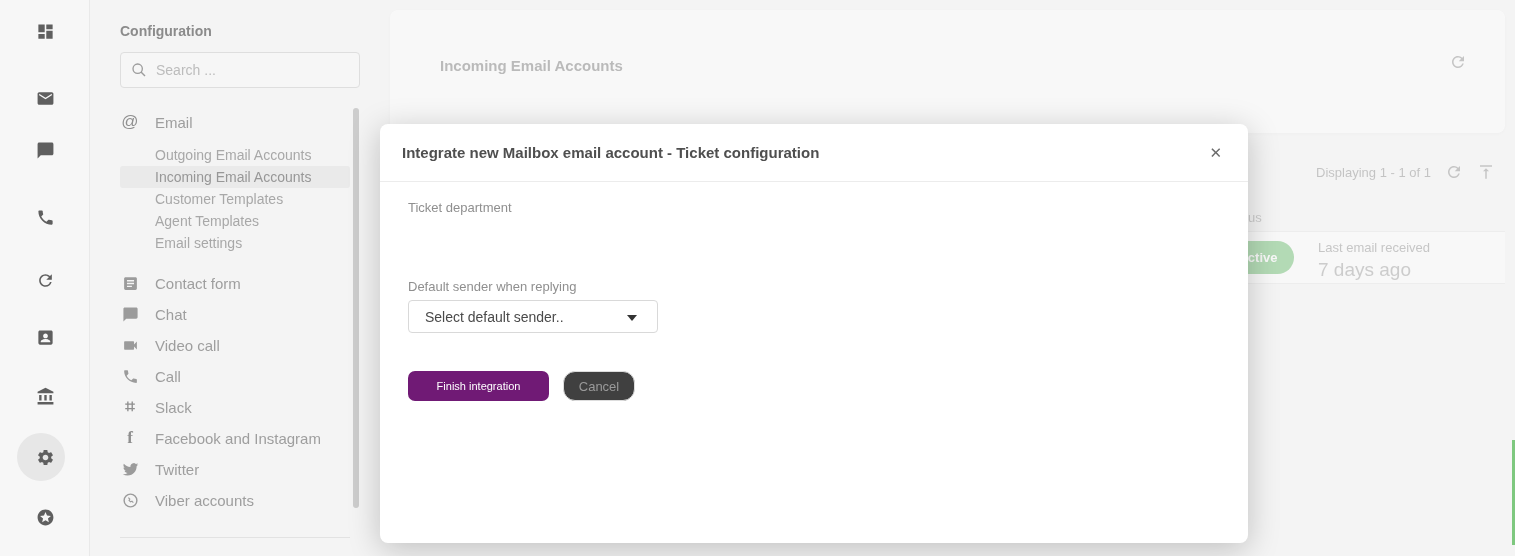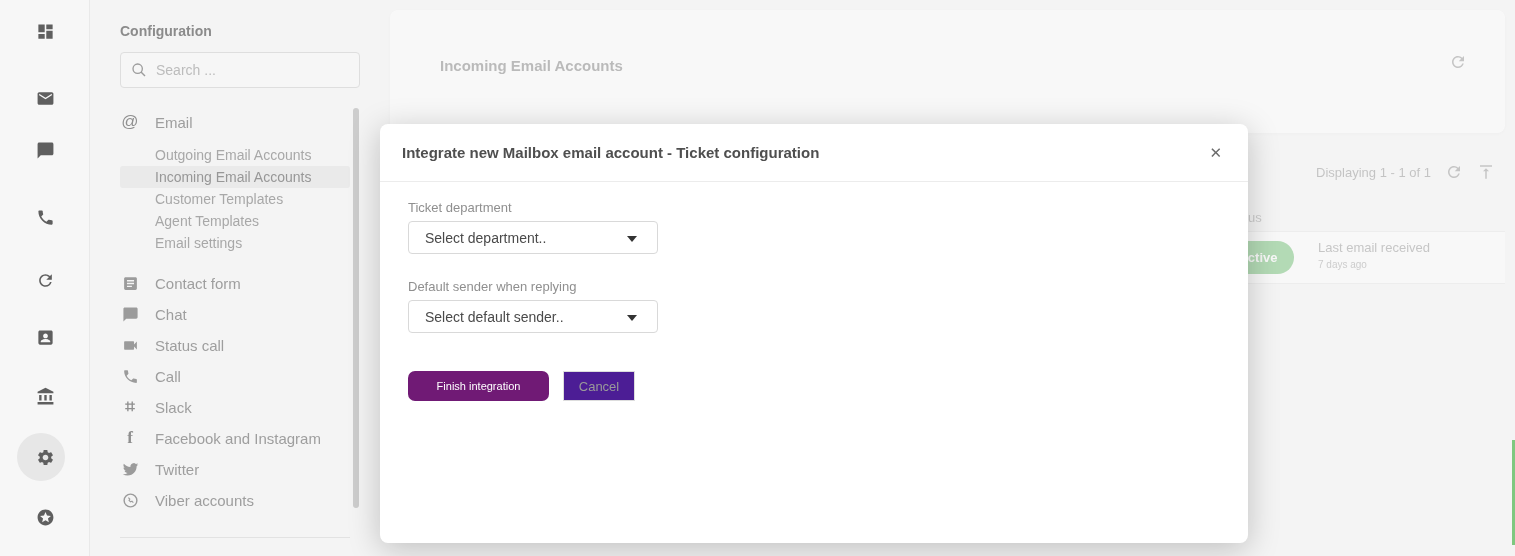--- a/index.html
+++ b/index.html
@@ -70,21 +70,21 @@
   .status-col { position:absolute; left:845px; top:210px; font-size:13px;
     color:#9a9a9a; }
   .hr1 { position:absolute; left:10px; top:231px; width:1115px;
     border-top:1px solid #e6e6e6; }
   .data-row { position:absolute; left:10px; top:232px; width:1115px; height:51px;
     background:#fdfdfd; cursor:pointer; }
   .status-pill { position:absolute; left:832px; top:9px; width:72px; height:33px;
     border-radius:17px; background:#66bb6a; color:#ffffff; font-size:13px;
     font-weight:bold; display:flex; align-items:center; justify-content:center; }
   .last-email-1 { position:absolute; left:928px; top:8px; font-size:13px; color:#8f8f8f; }
-  .last-email-2 { position:absolute; left:928px; top:27px; font-size:10px; color:#9d9d9d; }
+  .last-email-2 { position:absolute; left:928px; top:27px; font-size:19px; color:#9d9d9d; }
   .hr2 { position:absolute; left:10px; top:283px; width:1115px;
     border-top:1px solid #e6e6e6; }
   .green-sliver { position:absolute; left:1132px; top:440px; width:3px; height:105px;
     background:#7ec87f; }
 
   
   .modal { position:absolute; left:380px; top:124px; width:868px; height:419px;
     background:#ffffff; border-radius:8px; box-shadow:0 6px 32px rgba(0,0,0,.22);
     z-index:10; }
   .modal-header { position:relative; height:58px; border-bottom:1px solid #ececec;
@@ -100,22 +100,22 @@
     align-items:center; padding:0 16px; font-size:14px; color:#4a4a4a;
     cursor:pointer; }
   .sel1 { top:39px; } .sel2 { top:118px; }
   .caret { position:absolute; right:20px; top:14px; width:0; height:0;
     border-left:5px solid transparent; border-right:5px solid transparent;
     border-top:6px solid #333; }
   .btn-row { position:absolute; left:28px; top:189px; display:flex; gap:14px; }
   .btn-primary { width:141px; height:30px; background:#701a75; border:none;
     border-radius:7px; color:#fff; font-size:11px; cursor:pointer;
     font-family:"Liberation Sans", sans-serif; }
-  .btn-secondary { width:72px; height:30px; background:#4c1d95;
-    border:1px solid #ddd; border-radius:0; color:#9a9a9a; font-size:13px;
+  .btn-secondary { width:72px; height:30px; background:#404040;
+    border:1px solid #ddd; border-radius:12px; color:#9a9a9a; font-size:13px;
     cursor:pointer; font-family:"Liberation Sans", sans-serif; }
 </style>
 </head>
 <body>
 
 <div class="app">
 
   <aside class="rail">
     <div class="rail-active-bg"></div>
     <div class="rail-item" style="top:7px">
@@ -202,21 +202,21 @@
             </svg>
           </span>
         <span class="menu-label">Chat</span>
       </div>
       <div class="menu-header" style="top:223px">
         <span class="mi">
           <svg viewBox="0 0 24 24">
               <path d="M17 10.5V7c0-.55-.45-1-1-1H4c-.55 0-1 .45-1 1v10c0 .55.45 1 1 1h12c.55 0 1-.45 1-1v-3.5l4 4v-11l-4 4z"></path>
             </svg>
           </span>
-        <span class="menu-label">Status call</span>
+        <span class="menu-label">Video call</span>
       </div>
       <div class="menu-header" style="top:254px">
         <span class="mi">
           <svg viewBox="0 0 24 24">
               <path d="M6.62 10.79c1.44 2.83 3.76 5.14 6.59 6.59l2.2-2.2c.27-.27.67-.36 1.02-.24 1.12.37 2.33.57 3.57.57.55 0 1 .45 1 1V20c0 .55-.45 1-1 1-9.39 0-17-7.61-17-17 0-.55.45-1 1-1h3.5c.55 0 1 .45 1 1 0 1.25.2 2.45.57 3.57.11.35.03.74-.25 1.02l-2.2 2.2z"></path>
             </svg>
           </span>
         <span class="menu-label">Call</span>
       </div>
       <div class="menu-header" style="top:285px">
@@ -283,24 +283,20 @@
     <div class="green-sliver"></div>
   </main>
 
   <div class="modal">
     <div class="modal-header">
       <span class="modal-title">Integrate new Mailbox email account - Ticket configuration</span>
       <span class="modal-close">✕</span>
     </div>
     <div class="modal-body">
       <div class="field-label lbl1">Ticket department</div>
-      <div class="select sel1">
-        <span>Select department..</span>
-        <span class="caret"></span>
-      </div>
       <div class="field-label lbl2">Default sender when replying</div>
       <div class="select sel2">
         <span>Select default sender..</span>
         <span class="caret"></span>
       </div>
       <div class="btn-row">
         <button class="btn-primary">Finish integration</button>
         <button class="btn-secondary">Cancel</button>
       </div>
     </div>

